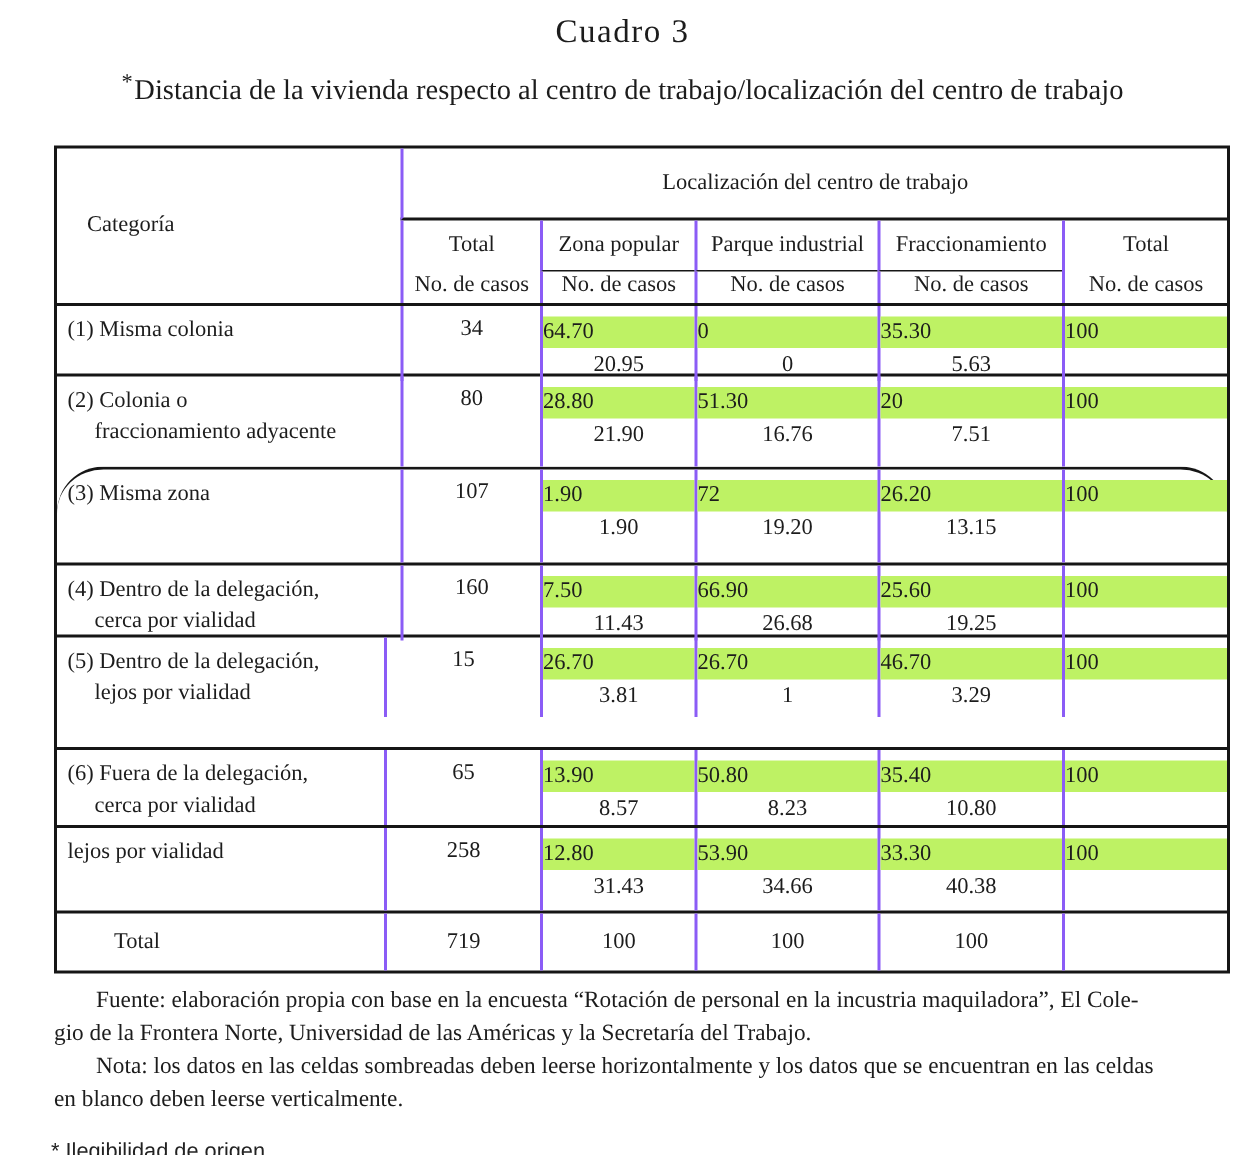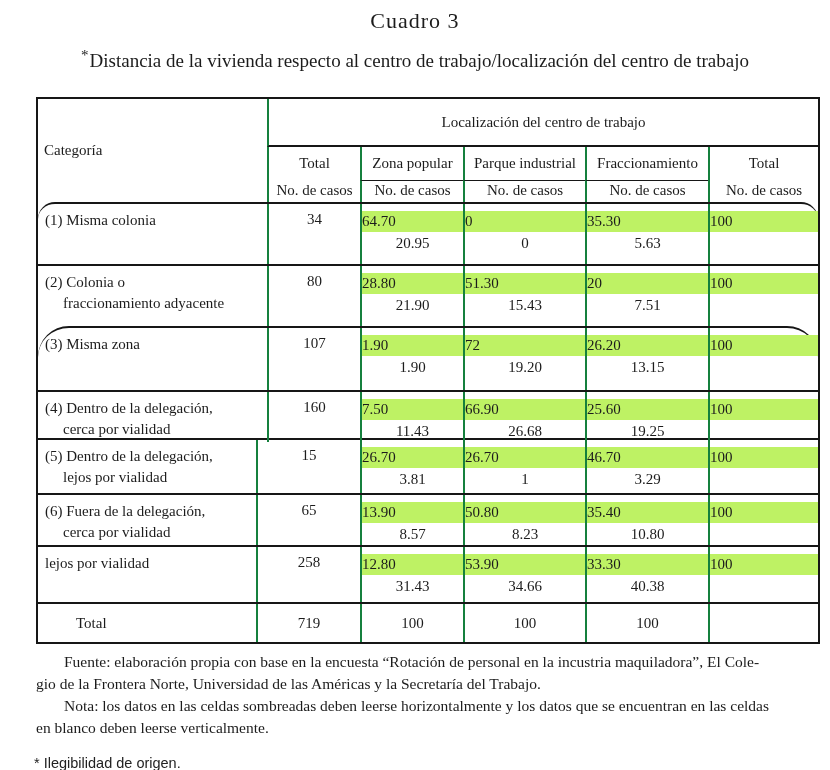--- a/index.html
+++ b/index.html
@@ -17,42 +17,42 @@
   .doc-subtitle sup { font-size: 15px; vertical-align: super; margin-right: 1px; }
 
   
   .tbl {
     width: 784px; margin: 25px 0 0 36px;
     border: 2px solid #161616; font-size: 15px;
   }
   .tbl > div + div { border-top: 2px solid #161616; }
   .gA { display: grid; grid-template-columns: 229px 93px 103px 122px 123px 110px; }
   .gB { display: grid; grid-template-columns: 218px 104px 103px 122px 123px 110px; }
-  .bl { border-left: 2px solid #15803d; }
+  .bl { border-left: 2px solid #8b5cf6; }
 
   
   .hdr { grid-template-rows: 48px 34px 21px; }
-  .corner { grid-area: 1/1/4/2; display: flex; align-items: center; padding-left: 6px; }
+  .corner { grid-area: 1/1/4/2; display: flex; align-items: center; padding-left: 20px; }
   .loc { grid-area: 1/2/2/7; display: flex; align-items: center; justify-content: center;
          border-bottom: 2px solid #161616; }
   .ht1 { grid-area: 2/2/4/3; }
   .hn1 { grid-area: 2/3/3/4; }
   .hn2 { grid-area: 2/4/3/5; }
   .hn3 { grid-area: 2/5/3/6; font-family: Liberation Serif, serif; }
   .ht2 { grid-area: 2/6/4/7; }
   .hs1 { grid-area: 3/3/4/4; }
   .hs2 { grid-area: 3/4/4/5; }
   .hs3 { grid-area: 3/5/4/6; }
   .hname { height: 34px; line-height: 32px; text-align: center; }
   .hnb { border-bottom: 1px solid #161616; }
   .hsub { height: 21px; line-height: 19px; text-align: center; }
 
   
-  .h58 { height: 62px; border-radius: 17px; } .h62 { height: 62px; } .h64 { height: 64px; border-radius: 31px; }
-  .h59 { height: 48px; } .h55 { height: 55px; } .h52 { height: 52px; }
+  .h58 { height: 47px; } .h62 { height: 62px; } .h64 { height: 64px; border-radius: 31px; }
+  .h59 { height: 48px; } .h55 { height: 55px; } .h52 { height: 52px; margin-top: 20px; }
   .h57 { height: 57px; }
   .cat { padding: 6px 2px 0 7px; }
   .cl { line-height: 21px; }
   .cl + .cl { padding-left: 18px; }
   .tot { padding-top: 7px; text-align: center; }
   .pct { padding-top: 7px; display: flex; flex-direction: column; }
   .band { height: 21px; line-height: 21px; text-align: left; background: #bef264; }
   .wht  { height: 22px; line-height: 22px; text-align: center; }
 
   
@@ -125,21 +125,21 @@
         <div class="cl">(2) Colonia o</div>
         <div class="cl">fraccionamiento adyacente</div>
       </div>
     <div class="tot bl">80</div>
     <div class="pct bl">
         <div class="band">28.80</div>
         <div class="wht">21.90</div>
       </div>
     <div class="pct bl">
         <div class="band">51.30</div>
-        <div class="wht">15.43</div>
+        <div class="wht">16.76</div>
       </div>
     <div class="pct bl">
         <div class="band">20</div>
         <div class="wht">7.51</div>
       </div>
     <div class="pct bl">
         <div class="band">100</div>
         <div class="wht"></div>
       </div>
   </div>

